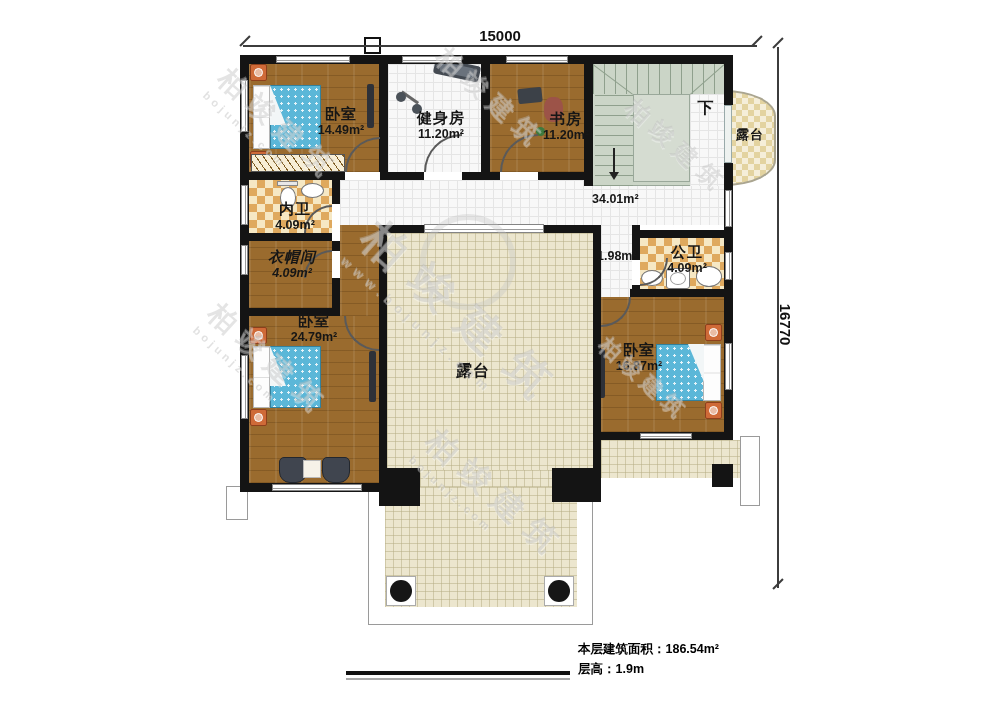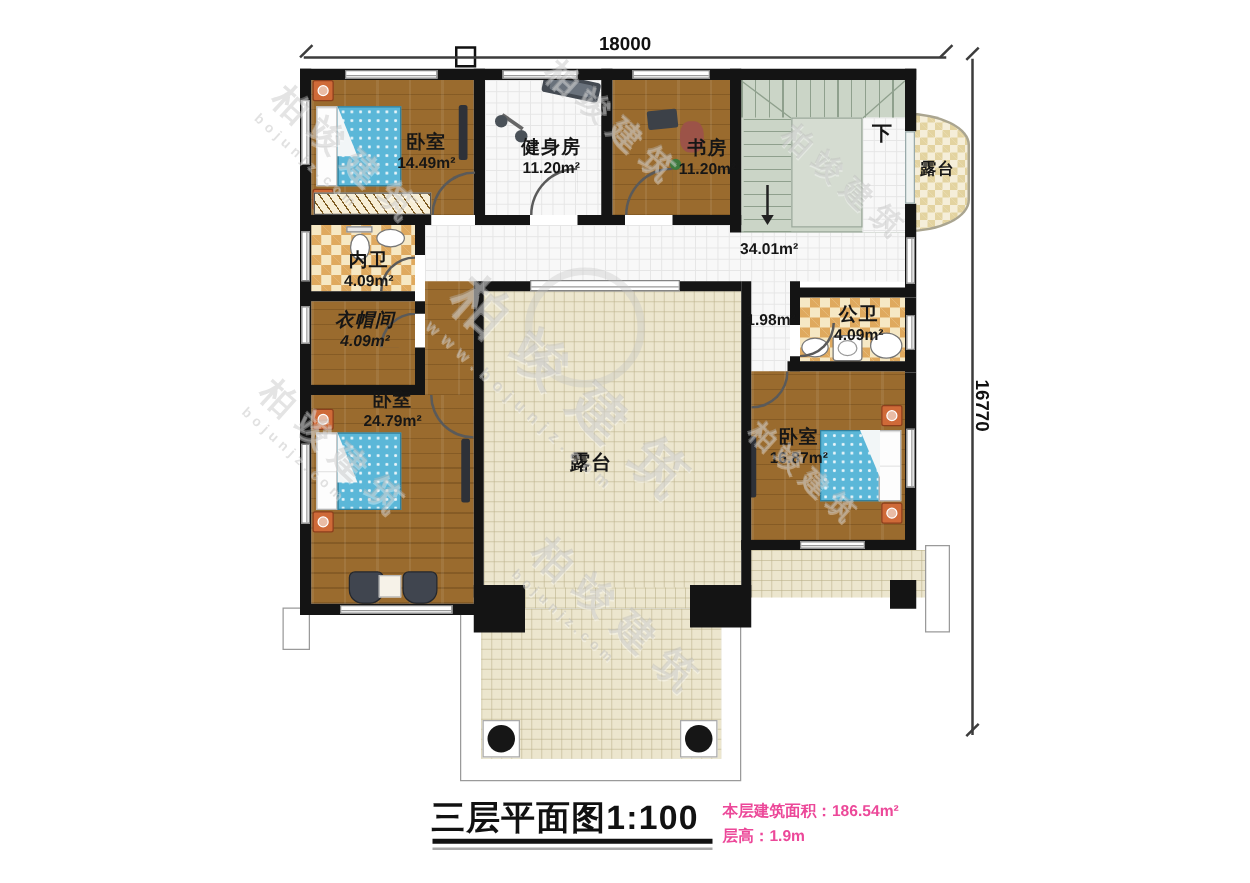--- a/index.html
+++ b/index.html
@@ -84,21 +84,21 @@
   .sq-marker{position:absolute;background:#fff;border:2.5px solid #111;box-sizing:border-box;z-index:30;}
   
   .wm{position:absolute;transform:rotate(42deg);transform-origin:0 0;color:rgba(188,188,188,.40);
       font-weight:bold;white-space:nowrap;z-index:60;text-shadow:1px 1px 0 rgba(255,255,255,.35);}
   .wm .dom{display:block;font-size:11px;letter-spacing:4px;margin-top:1px;color:rgba(188,188,188,.45);font-weight:bold;}
   .wm-ring{position:absolute;border:6px solid rgba(195,195,195,.35);border-radius:50%;z-index:60;}
   
   .plan-title{position:absolute;font-size:27px;font-weight:bold;color:#111;z-index:50;letter-spacing:1px;}
   .ul1{position:absolute;background:#111;z-index:50;}
   .ul2{position:absolute;background:#a8a8a8;z-index:50;}
-  .stat-row{position:absolute;font-size:12.5px;font-weight:bold;color:#ec4899;z-index:50;white-space:nowrap;}
+  .stat-row{position:absolute;font-size:12.5px;font-weight:bold;color:#000000;z-index:50;white-space:nowrap;}
 </style>
 </head>
 <body>
 
 <div id="screen">
 
   <div class="wood" style="left:249px;top:64px;width:130px;height:108px;"></div>
   <div class="tile-white" style="left:388px;top:64px;width:93px;height:108px;"></div>
   <div class="wood" style="left:490px;top:64px;width:94px;height:108px;"></div>
   <div class="tile-white" style="left:340px;top:180px;width:384px;height:45px;"></div>
@@ -276,21 +276,21 @@
   <div class="room-label" style="left:473px;top:362px;">
     <span class="nm" style="font-size:16px;">露台</span>
   </div>
   <div class="room-label" style="left:706px;top:99px;">
     <span class="nm" style="font-size:16px;">下</span>
   </div>
 
   <div class="dim-line" style="left:243px;top:45px;width:514px;height:2px;"></div>
   <div class="tick" style="left:238px;top:40px;"></div>
   <div class="tick" style="left:750px;top:40px;"></div>
-  <div class="dim-text" style="left:500px;top:27px;transform:translateX(-50%);">18000</div>
+  <div class="dim-text" style="left:500px;top:27px;transform:translateX(-50%);">15000</div>
   <div class="dim-line" style="left:777px;top:47px;width:2px;height:541px;"></div>
   <div class="tick" style="left:771px;top:42px;"></div>
   <div class="tick" style="left:771px;top:583px;"></div>
   <div class="dim-text" style="left:755px;top:316px;width:60px;text-align:center;transform:rotate(90deg);">16770</div>
 
   <div class="wm" style="left:235px;top:60px;font-size:28px;letter-spacing:10px;">
     <span>柏竣建筑</span><span class="dom">bojunjz.com</span>
   </div>
   <div class="wm" style="left:452px;top:40px;font-size:26px;letter-spacing:8px;">
     <span>柏竣建筑</span>
@@ -305,21 +305,20 @@
   <div class="wm" style="left:388px;top:208px;font-size:44px;letter-spacing:20px;">
     <span>柏竣建筑</span><span class="dom" style="font-size:13px;letter-spacing:6px;">www.bojunjz.com</span>
   </div>
   <div class="wm" style="left:445px;top:420px;font-size:32px;letter-spacing:12px;">
     <span>柏竣建筑</span><span class="dom">bojunjz.com</span>
   </div>
   <div class="wm" style="left:612px;top:330px;font-size:22px;letter-spacing:6px;">
     <span>柏竣建筑</span>
   </div>
 
-  <div class="plan-title" style="left:345px;top:636px;">三层平面图1:100</div>
   <div class="ul1" style="left:346px;top:671px;width:224px;height:4px;"></div>
   <div class="ul2" style="left:346px;top:678px;width:224px;height:2px;"></div>
   <div class="stat-row" style="left:578px;top:641px;">
     <span>本层建筑面积：</span><span>186.54m²</span>
   </div>
   <div class="stat-row" style="left:578px;top:661px;">
     <span>层高：</span><span>1.9m</span>
   </div>
 
 </div>

